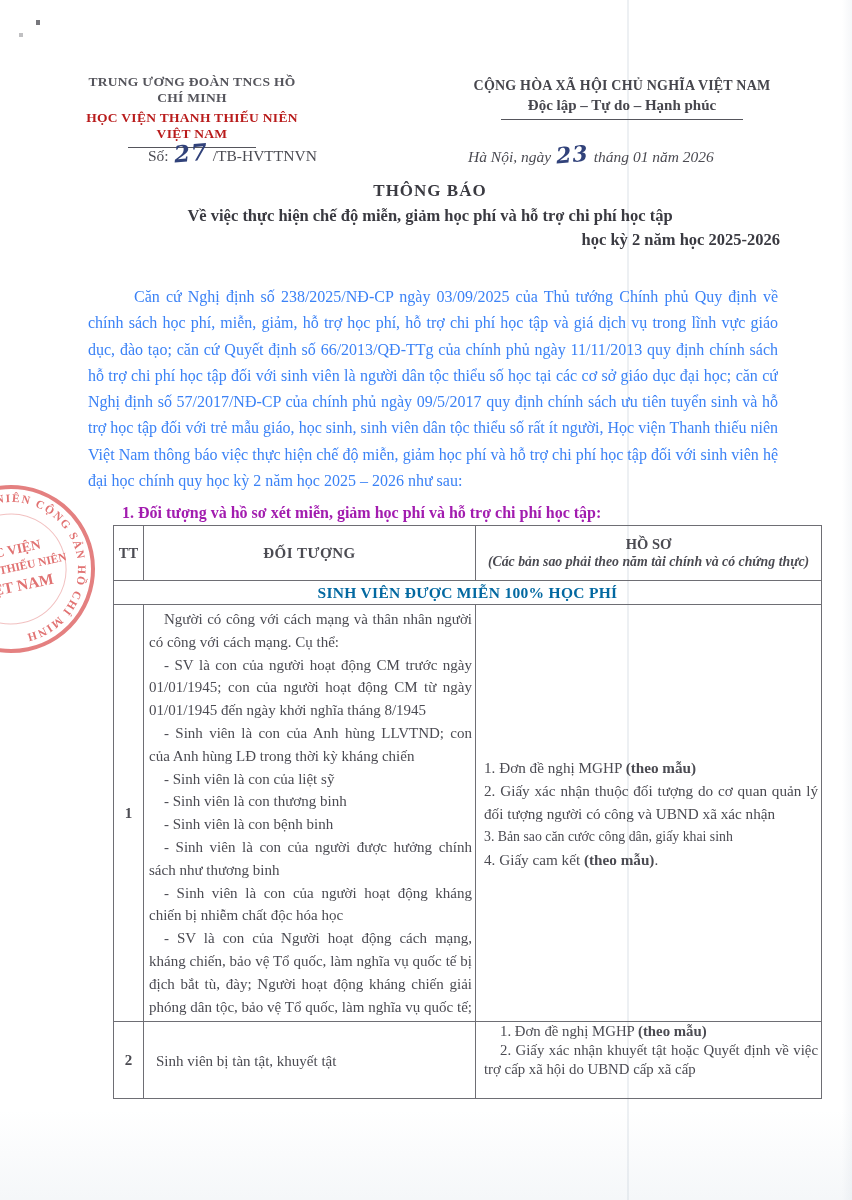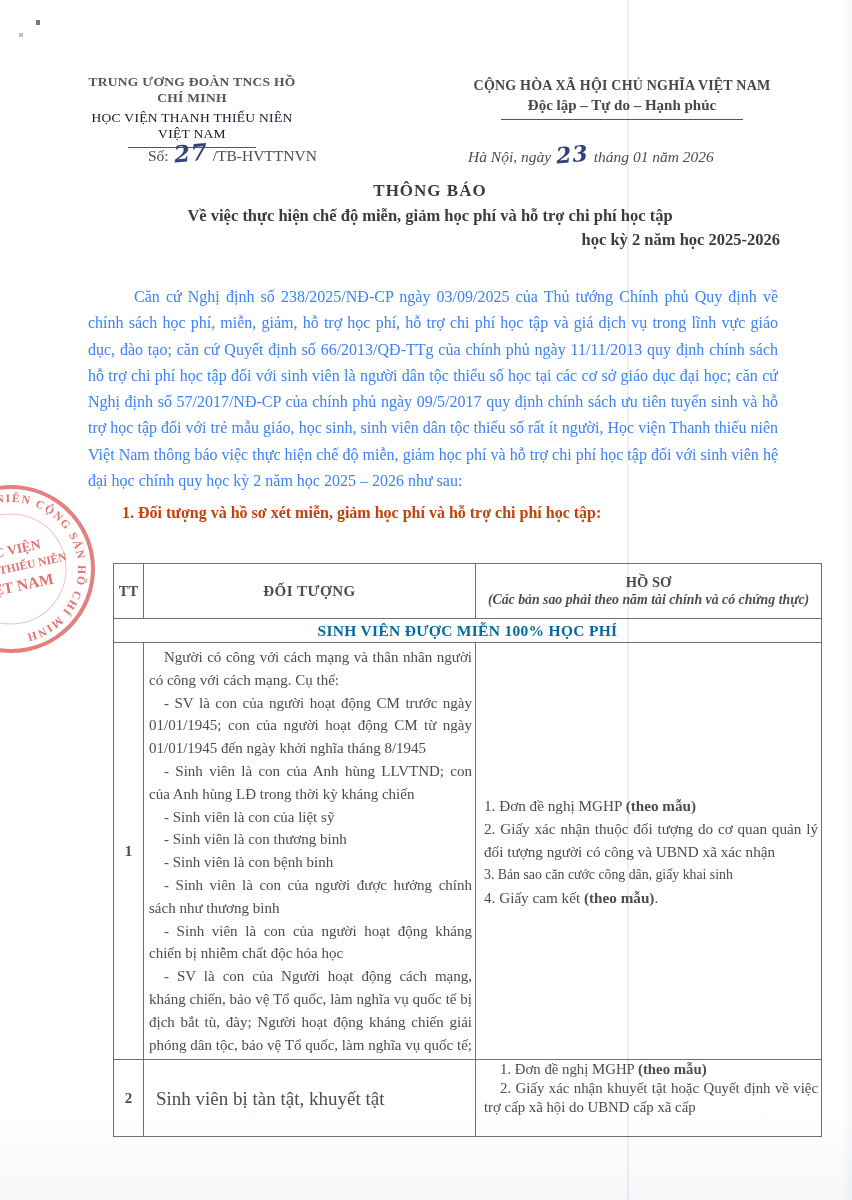--- a/index.html
+++ b/index.html
@@ -20,21 +20,21 @@
   .scan-tint-right { position:absolute; right:0; top:0; width:10px; height:1200px;
     background:linear-gradient(to right, rgba(255,255,255,0), rgba(190,200,212,0.15)); }
   .speck { position:absolute; background:#4a4a50; }
   .speck1 { left:36px; top:20px; width:4px; height:5px; opacity:.75; }
   .speck2 { left:19px; top:33px; width:4px; height:4px; opacity:.35; }
 
   
   .hdr-left { position:absolute; left:76px; top:74px; width:232px; text-align:center;
     color:#55555c; letter-spacing:.3px; }
   .hdr-left .l1 { font-size:13.5px; font-weight:600; }
-  .hdr-left .l2 { font-size:13.5px; font-weight:normal; margin-top:4px; color:#0f172a; }
+  .hdr-left .l2 { font-size:13.5px; font-weight:bold; margin-top:4px; color:#b91c1c; }
   .hdr-left .rule { width:128px; height:0; border-bottom:1.4px solid #55555c; margin:5px auto 0; }
 
   .hdr-right { position:absolute; left:448px; top:78px; width:348px; text-align:center;
     color:#46464d; }
   .hdr-right .l1 { font-size:14px; font-weight:bold; letter-spacing:.2px; }
   .hdr-right .l2 { font-size:15px; font-weight:bold; margin-top:3px; }
   .hdr-right .rule { width:242px; height:0; border-bottom:1.4px solid #55555c; margin:5px auto 0; }
 
   .doc-number { position:absolute; left:148px; top:139px; font-size:15.5px; color:#4b4b52; }
   .handwrit { font-family:"DejaVu Serif", serif; font-style:italic; font-weight:bold;
@@ -50,24 +50,24 @@
   .title-block .t1 { font-size:17px; font-weight:bold; letter-spacing:1px; }
   .title-block .t2 { font-size:16.5px; font-weight:bold; margin-top:5px; }
   .title-block .t3 { font-size:16.5px; font-weight:bold; margin-top:4px;text-align:right; }
 
   
   .preamble { position:absolute; left:88px; top:284px; width:690px; height:212px;
     font-size:16px; line-height:26.3px; text-align:justify; text-indent:46px;
     color:#3b82f6; overflow:hidden; }
 
   .section-heading { position:absolute; left:122px; top:504px; width:680px;
-    font-size:16px; font-weight:bold; color:#c2410c; }
-
-  
-  .vtable { position:absolute; left:113px; top:563px; width:709px;
+    font-size:16px; font-weight:bold; color:#a21caf; }
+
+  
+  .vtable { position:absolute; left:113px; top:525px; width:709px;
     border:1.2px solid #6e6e74; color:#4b4b52; }
   .t-head { display:grid; grid-template-columns:30px 332px 1fr; height:55px;
     border-bottom:1.2px solid #6e6e74; }
   .t-head .cell { display:flex; flex-direction:column; justify-content:center;
     align-items:center; text-align:center; }
   .t-head .c1 { border-right:1.2px solid #6e6e74; font-weight:bold; font-size:14.5px; }
   .t-head .c2 { border-right:1.2px solid #6e6e74; font-weight:bold; font-size:15px;
     letter-spacing:.5px; }
   .t-head .c3 { font-size:14px; line-height:17px; padding:0 6px; }
   .t-head .c3 .docs-title { font-weight:bold; font-size:14.5px; }
@@ -85,21 +85,21 @@
   .t-row .docs { padding:0 3px 0 8px; overflow:hidden; }
   .row1 { height:417px; border-bottom:1.2px solid #6e6e74; }
   .row2 { height:76px; }
 
   .subj p { font-size:15px; line-height:22.8px; text-align:justify; text-indent:15px; }
   .row1 .docs { display:flex; flex-direction:column; justify-content:center; }
   .row1 .docs p { font-size:15.2px; line-height:23px; text-align:left; }
   .row1 .docs p.justify { text-align:justify; }
   .row1 .docs p.condensed { font-size:13.8px; }
   .row2 .subj { display:flex; align-items:center; padding-left:12px; }
-  .row2 .subj p { text-indent:0; font-size:19px; }
+  .row2 .subj p { text-indent:0; font-size:15px; }
   .row2 .docs p { font-size:14.8px; line-height:19px; text-align:justify; text-indent:16px; }
 
   
   .stamp { position:absolute; left:-78px; top:480px; width:178px; height:178px;
     transform:rotate(-12deg); opacity:.85; }
   .stamp svg { width:178px; height:178px; }
   .stamp text { font-family:"Liberation Serif", serif; font-weight:bold; }
 </style>
 </head>
 <body>

